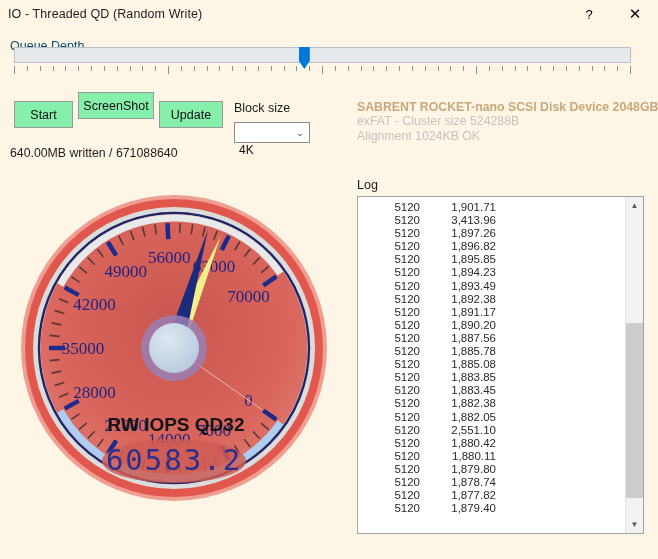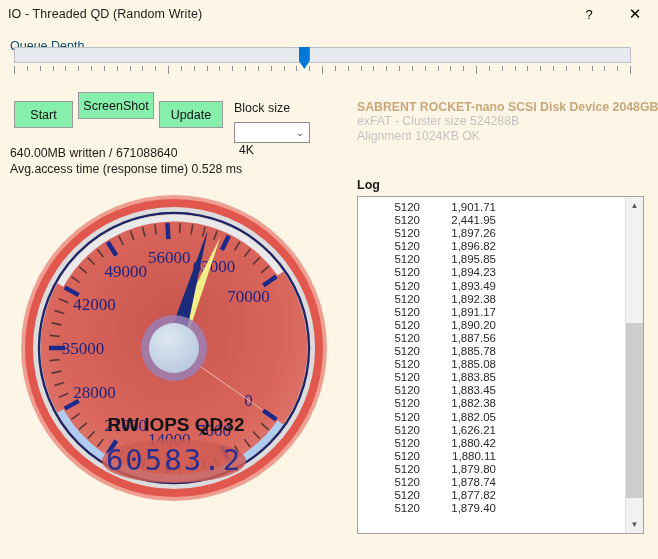--- a/index.html
+++ b/index.html
@@ -182,21 +182,21 @@
     font-size: 12.3px;
     color: #c3c3c3;
     line-height: 15px;
     white-space: nowrap;
   }
   .log-label {
     position: absolute;
     left: 357px;
     top: 178px;
     font-size: 12.5px;
-    font-weight: bold;
+    font-weight: normal;
     color: #1c1c1c;
   }
 
   
   .log-box {
     position: absolute;
     left: 357px;
     top: 196px;
     width: 287px;
     height: 338px;
@@ -331,40 +331,39 @@
 <div class="btn" id="btn-update">Update</div>
 
 <div class="blocksize-label">Block size</div>
 <div class="blocksize-select">
   <span class="val">4K</span>
   <span class="chev">⌄</span>
 </div>
 
 <div class="stats">
   <div>640.00MB written / 671088640</div>
-  <div>Avg.access time (response time) 0.528 ms</div>
 </div>
 
 <div class="devinfo">
   <div class="dev-title">SABRENT ROCKET-nano SCSI Disk Device 2048GB/410</div>
   <div class="dev-line">exFAT - Cluster size 524288B</div>
   <div class="dev-line">Alignment 1024KB OK</div>
 </div>
 
 <div class="log-label">Log</div>
 
 <div class="log-box">
   <div class="log-inner" id="log-inner">
       <div class="log-row">
         <span class="c1">5120</span>
         <span class="c2">1,901.71</span>
       </div>
       <div class="log-row">
         <span class="c1">5120</span>
-        <span class="c2">2,441.95</span>
+        <span class="c2">3,413.96</span>
       </div>
       <div class="log-row">
         <span class="c1">5120</span>
         <span class="c2">1,897.26</span>
       </div>
       <div class="log-row">
         <span class="c1">5120</span>
         <span class="c2">1,896.82</span>
       </div>
       <div class="log-row">
@@ -414,21 +413,21 @@
       <div class="log-row">
         <span class="c1">5120</span>
         <span class="c2">1,882.38</span>
       </div>
       <div class="log-row">
         <span class="c1">5120</span>
         <span class="c2">1,882.05</span>
       </div>
       <div class="log-row">
         <span class="c1">5120</span>
-        <span class="c2">1,626.21</span>
+        <span class="c2">2,551.10</span>
       </div>
       <div class="log-row">
         <span class="c1">5120</span>
         <span class="c2">1,880.42</span>
       </div>
       <div class="log-row">
         <span class="c1">5120</span>
         <span class="c2">1,880.11</span>
       </div>
       <div class="log-row">

